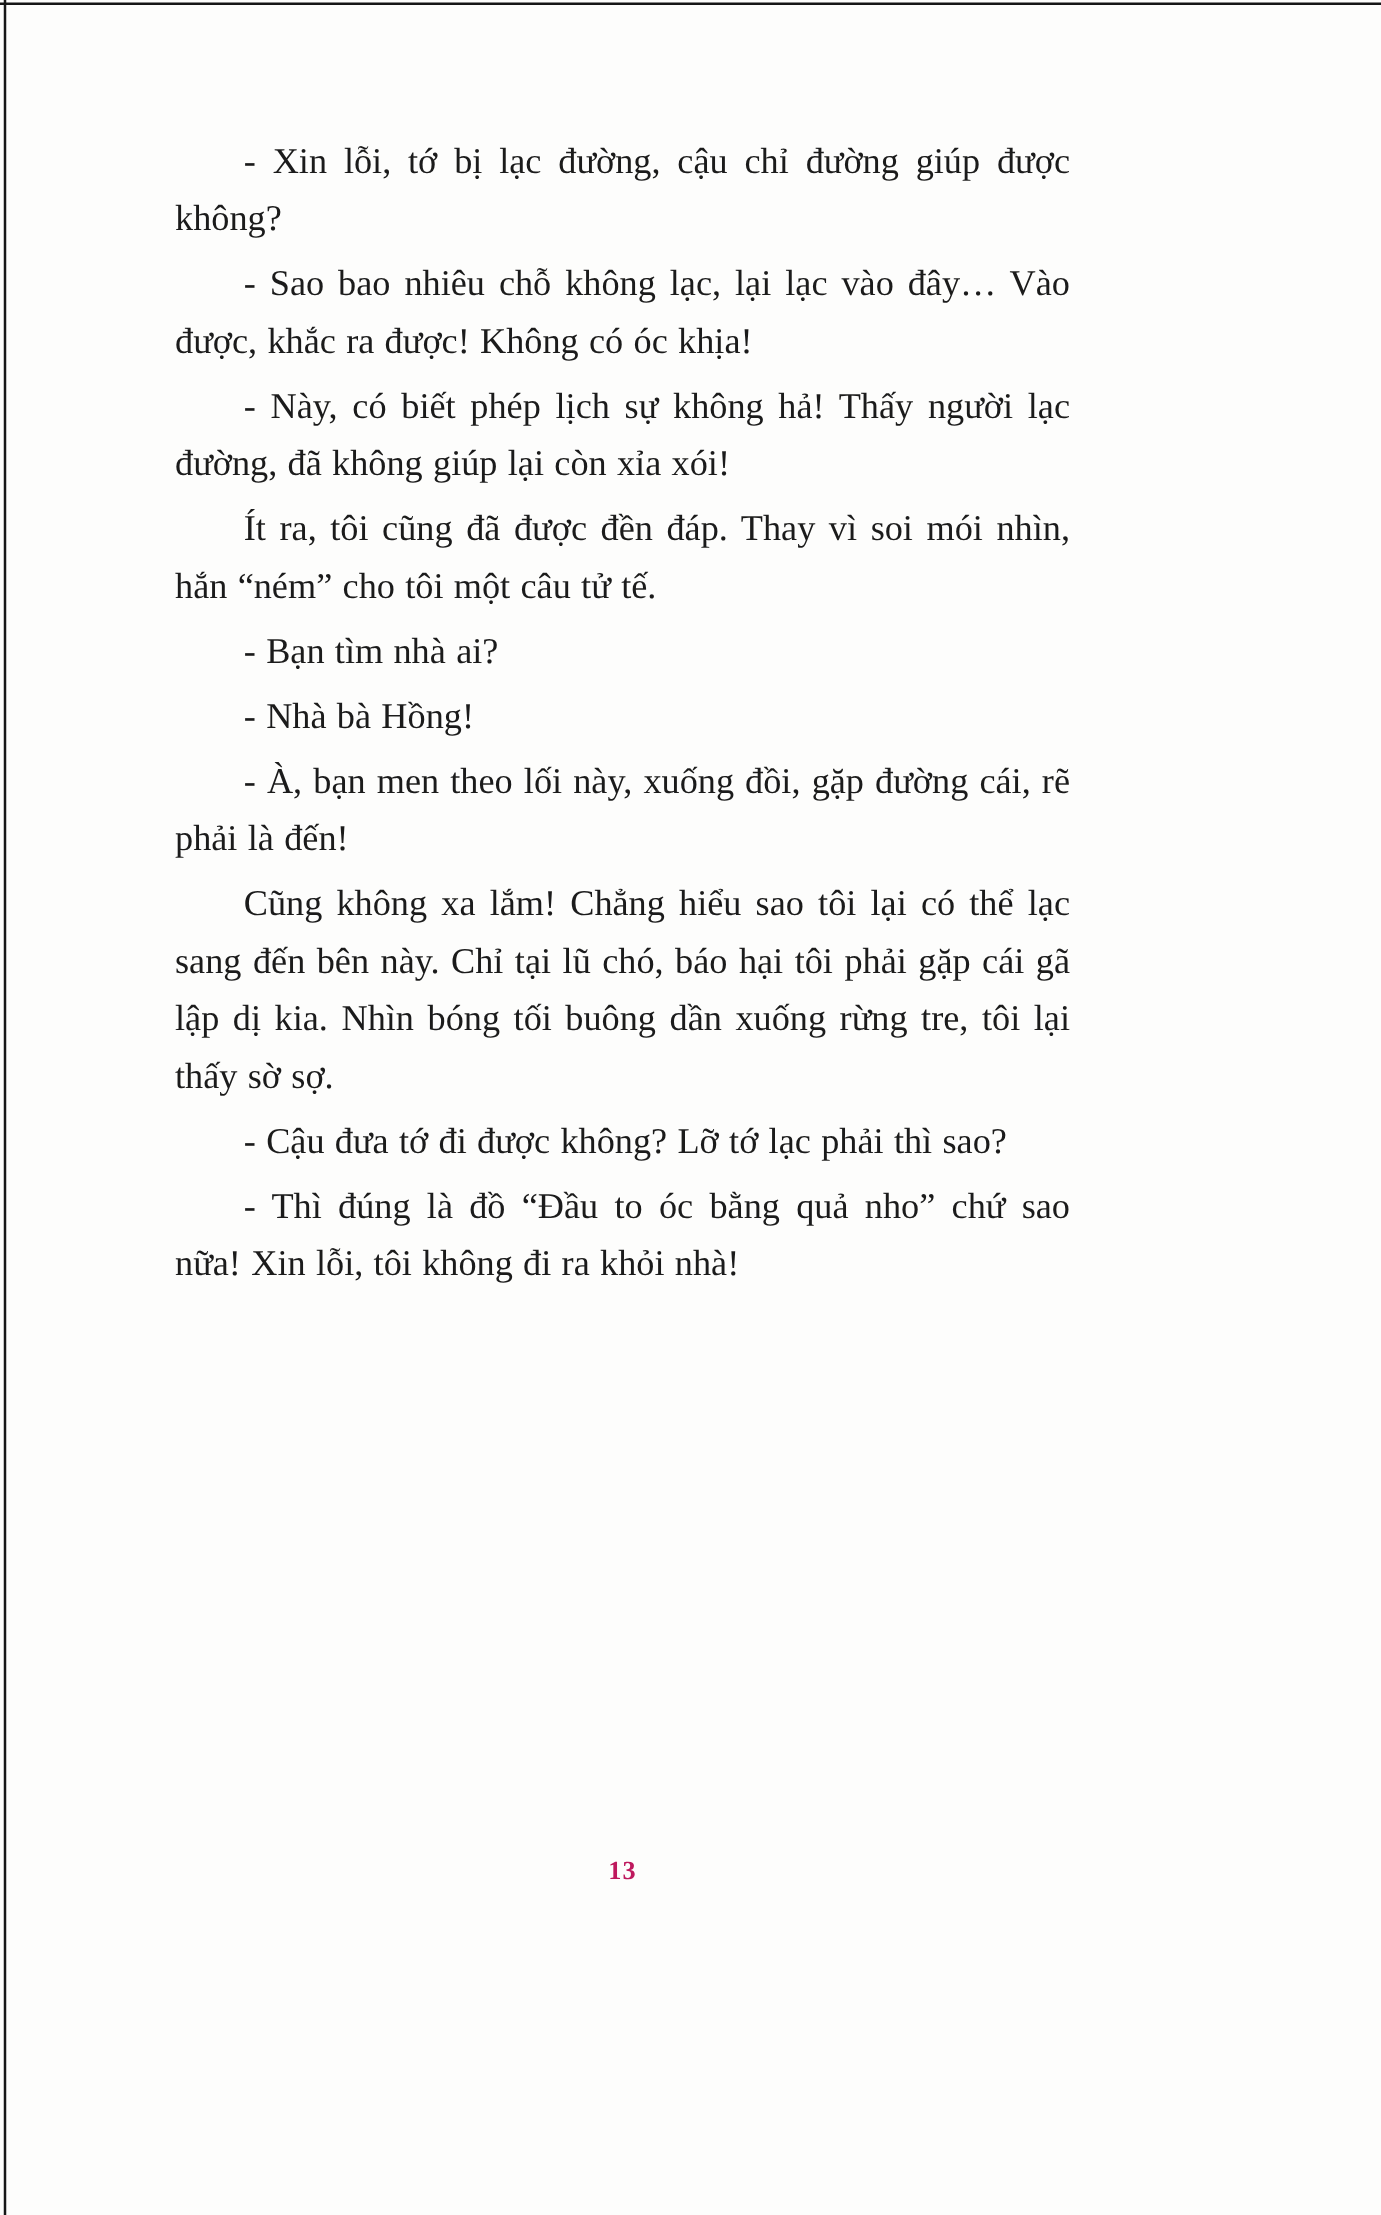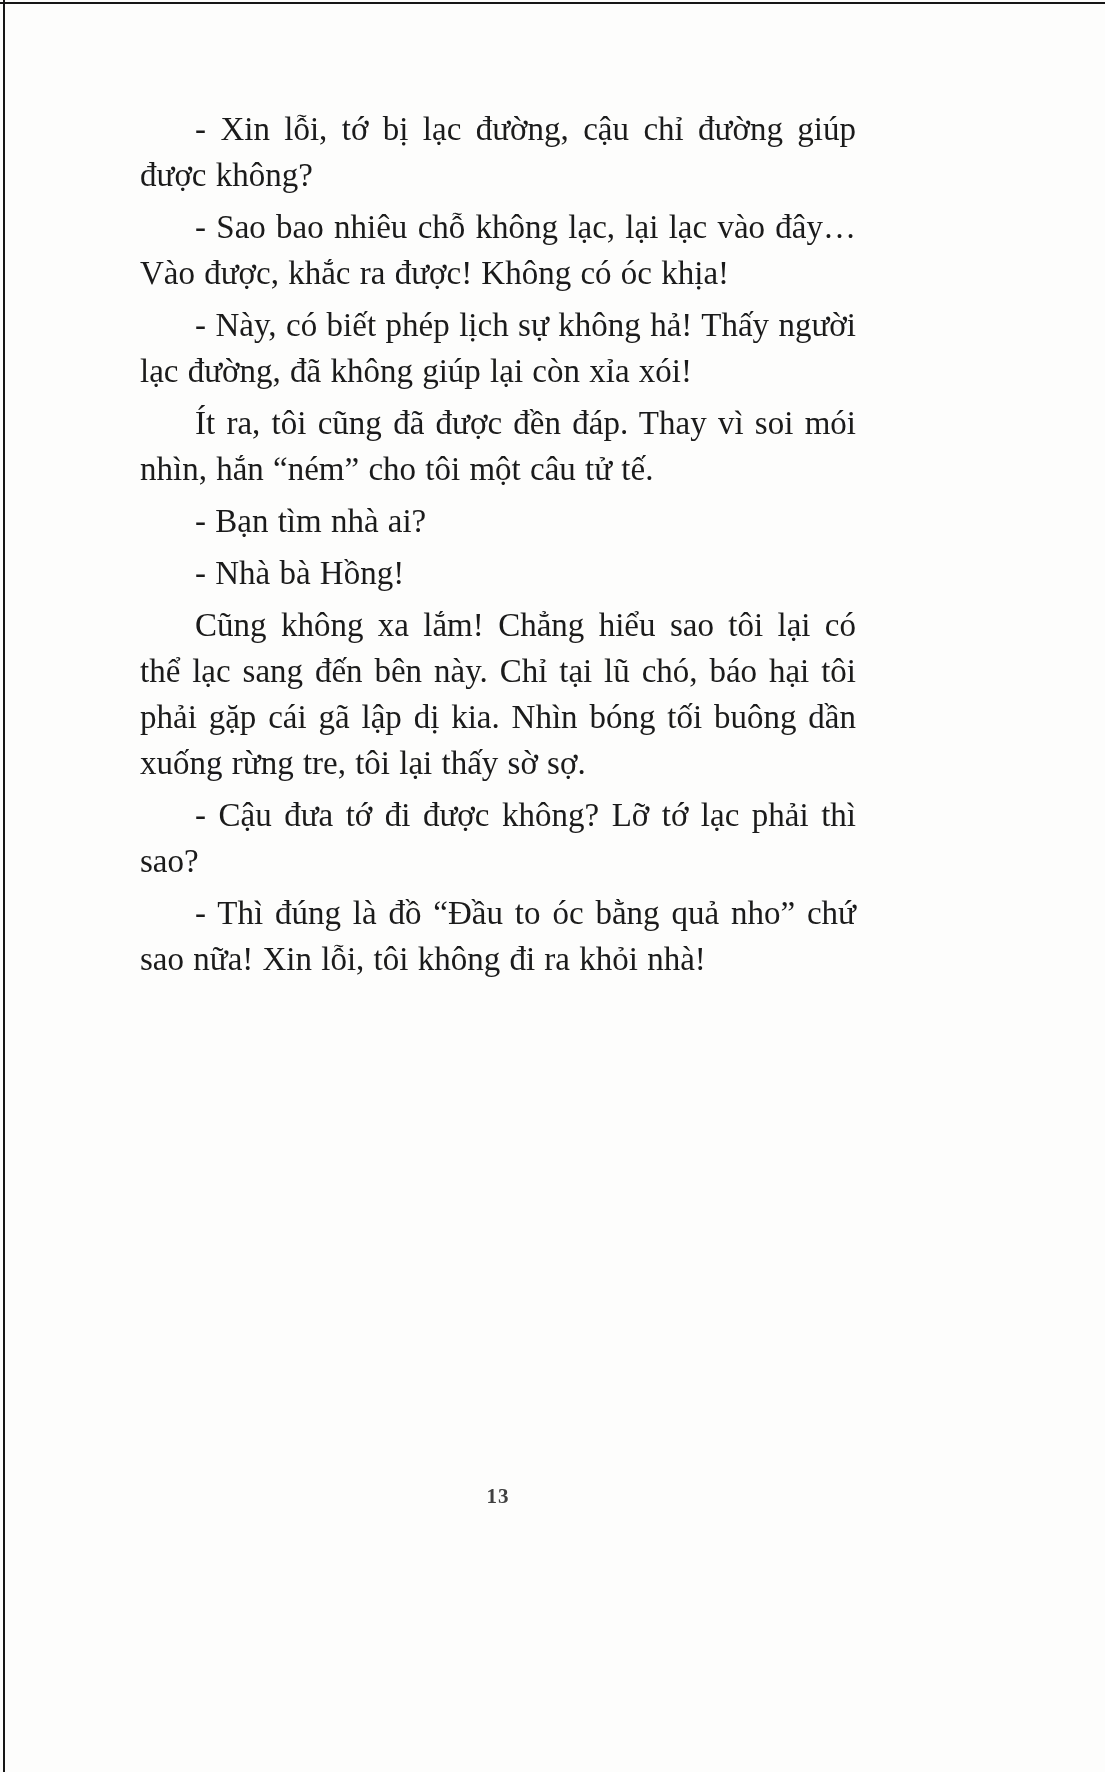--- a/index.html
+++ b/index.html
@@ -29,52 +29,53 @@
       left: 3px;
       width: 2px;
       height: 100%;
       background: #161616;
     }
     .text-block {
       position: absolute;
       top: 106px;
       left: 140px;
       width: 716px;
-      font-size: 33px;
+      font-size: 29px;
       line-height: 46px;
       text-align: justify;
     }
     .para {
       margin: 0 0 6px 0;
       text-indent: 55px;
       word-spacing: 1px;
     }
     .page-number {
       position: absolute;
       top: 1484px;
       left: 140px;
       width: 716px;
       text-align: center;
       font-size: 21px;
       font-weight: bold;
       letter-spacing: 1px;
-      color: #404040;
+      color: #be185d;
     }
   </style>
 </head>
 <body>
 
 <div class="page-frame-top"></div>
 <div class="page-frame-left"></div>
 
 <main class="text-block" id="paragraph-container">
     <p class="para">- Xin lỗi, tớ bị lạc đường, cậu chỉ đường giúp được không?</p>
     <p class="para">- Sao bao nhiêu chỗ không lạc, lại lạc vào đây… Vào được, khắc ra được! Không có óc khịa!</p>
     <p class="para">- Này, có biết phép lịch sự không hả! Thấy người lạc đường, đã không giúp lại còn xỉa xói!</p>
     <p class="para">Ít ra, tôi cũng đã được đền đáp. Thay vì soi mói nhìn, hắn “ném” cho tôi một câu tử tế.</p>
     <p class="para">- Bạn tìm nhà ai?</p>
     <p class="para">- Nhà bà Hồng!</p>
+    <p class="para">- À, bạn men theo lối này, xuống đồi, gặp đường cái, rẽ phải là đến!</p>
     <p class="para">Cũng không xa lắm! Chẳng hiểu sao tôi lại có thể lạc sang đến bên này. Chỉ tại lũ chó, báo hại tôi phải gặp cái gã lập dị kia. Nhìn bóng tối buông dần xuống rừng tre, tôi lại thấy sờ sợ.</p>
     <p class="para">- Cậu đưa tớ đi được không? Lỡ tớ lạc phải thì sao?</p>
     <p class="para">- Thì đúng là đồ “Đầu to óc bằng quả nho” chứ sao nữa! Xin lỗi, tôi không đi ra khỏi nhà!</p>
   </main>
 
 <div class="page-number">13</div>
 
 </body></html>

